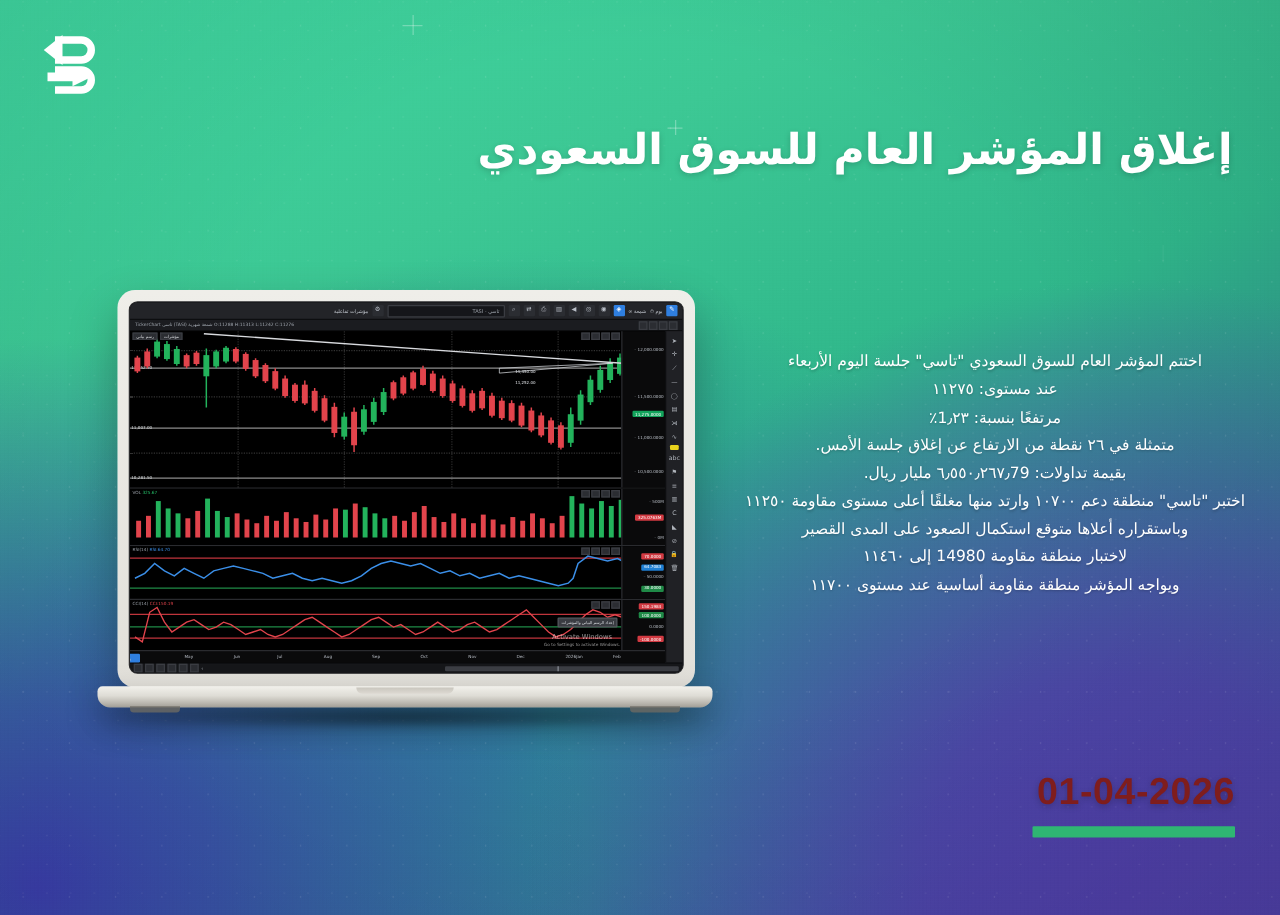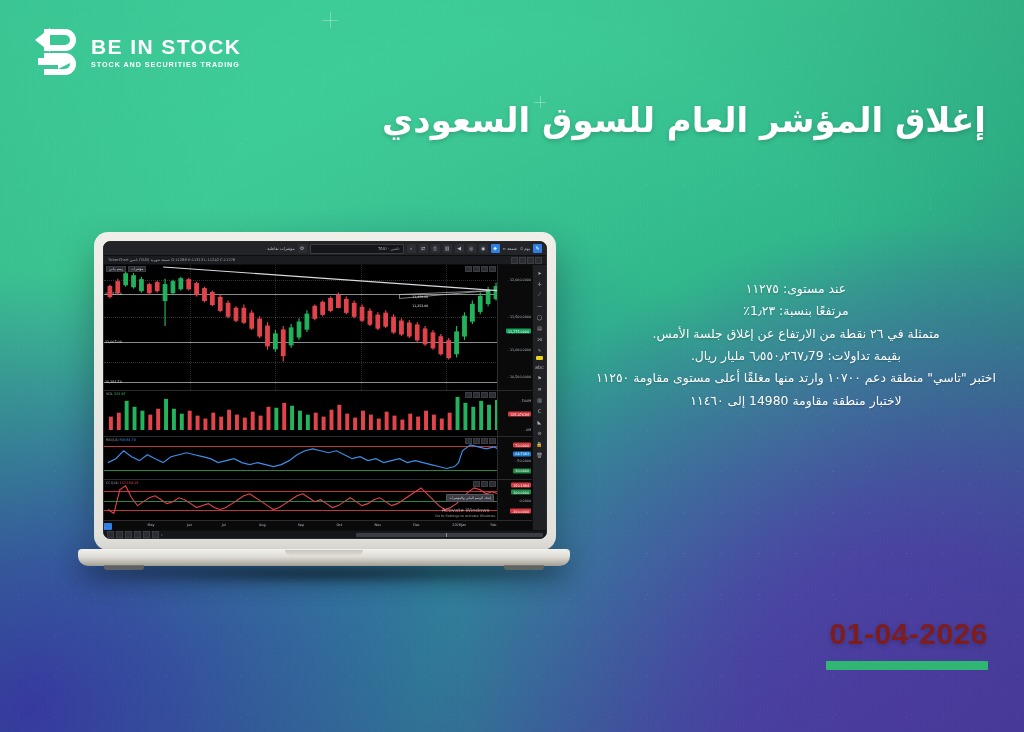--- a/index.html
+++ b/index.html
@@ -192,35 +192,34 @@
 
   <div class="logo">
     <svg class="logo-mark" viewBox="0 0 52 56">
       <path fill="#ffffff" d="M16 5 H37 a11 11 0 0 1 0 22 H16 V21 H37 a5 5 0 0 0 0-10 H16 Z"></path>
       <path fill="#ffffff" d="M16 29 H37 a11 11 0 0 1 0 22 H16 V45 H37 a5 5 0 0 0 0-10 H16 Z"></path>
       <path fill="#ffffff" d="M22 12 L22 4 L7 16 L22 28 L22 20 Z"></path>
       <path fill="#ffffff" d="M30 36 L30 44 L45 32 L30 20 L30 28 Z" opacity="0"></path>
       <path fill="#ffffff" d="M10 34 H34 V41 H10 Z"></path>
       <path fill="#ffffff" d="M30 30 L30 45 L45 37.5 Z"></path>
     </svg>
-    <div class="logo-txt">
-      <span class="logo-name">BE IN STOCK</span>
-      <span class="logo-sub">STOCK AND SECURITIES TRADING</span>
-    </div>
   </div>
 
   <div class="headline">إغلاق المؤشر العام للسوق السعودي</div>
 
   <div class="copy">
+    <p>اختتم المؤشر العام للسوق السعودي "تاسي" جلسة اليوم الأربعاء</p>
     <p>عند مستوى: ١١٢٧٥</p>
     <p>مرتفعًا بنسبة: 1٫٢٣٪</p>
     <p>متمثلة في ٢٦ نقطة من الارتفاع عن إغلاق جلسة الأمس.</p>
     <p>بقيمة تداولات: ٦٫٥٥٠٫٢٦٧٫79 مليار ريال.</p>
     <p>اختبر "تاسي" منطقة دعم ١٠٧٠٠ وارتد منها مغلقًا أعلى مستوى مقاومة ١١٢٥٠</p>
+    <p>وباستقراره أعلاها متوقع استكمال الصعود على المدى القصير</p>
     <p>لاختبار منطقة مقاومة 14980 إلى ١١٤٦٠</p>
+    <p>ويواجه المؤشر منطقة مقاومة أساسية عند مستوى ١١٧٠٠</p>
   </div>
 
   <div class="date-wrap">
     <div class="date-txt">01-04-2026</div>
     <div class="date-rule"></div>
   </div>
 
   <div class="laptop">
     <div class="shadow"></div>
 

